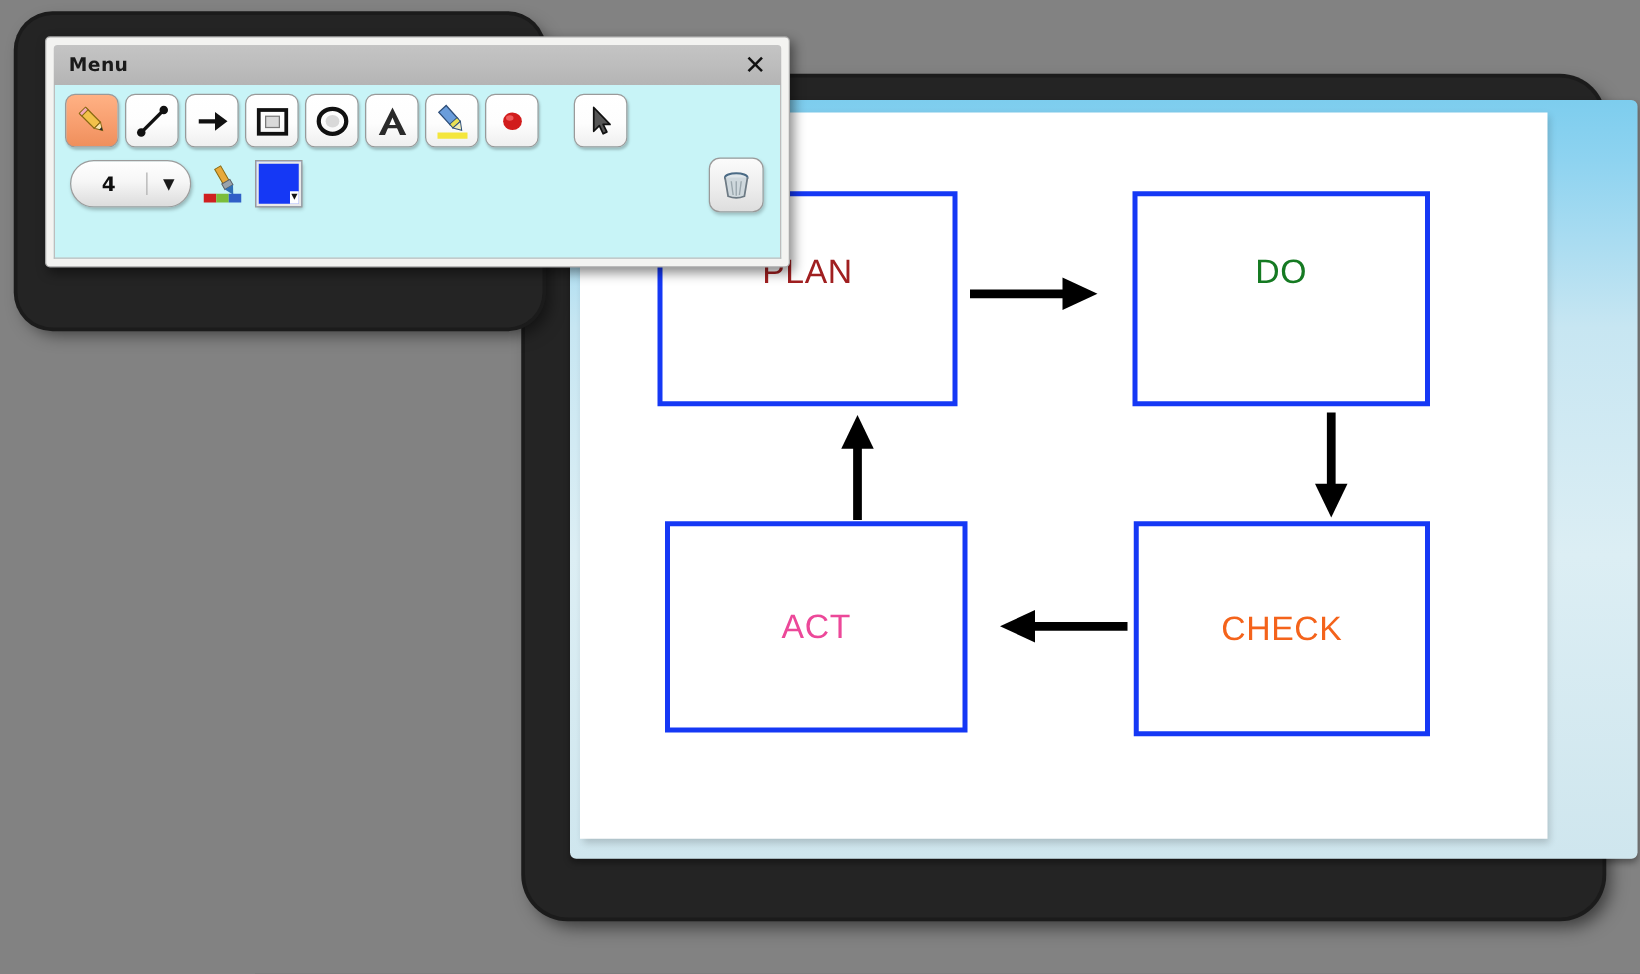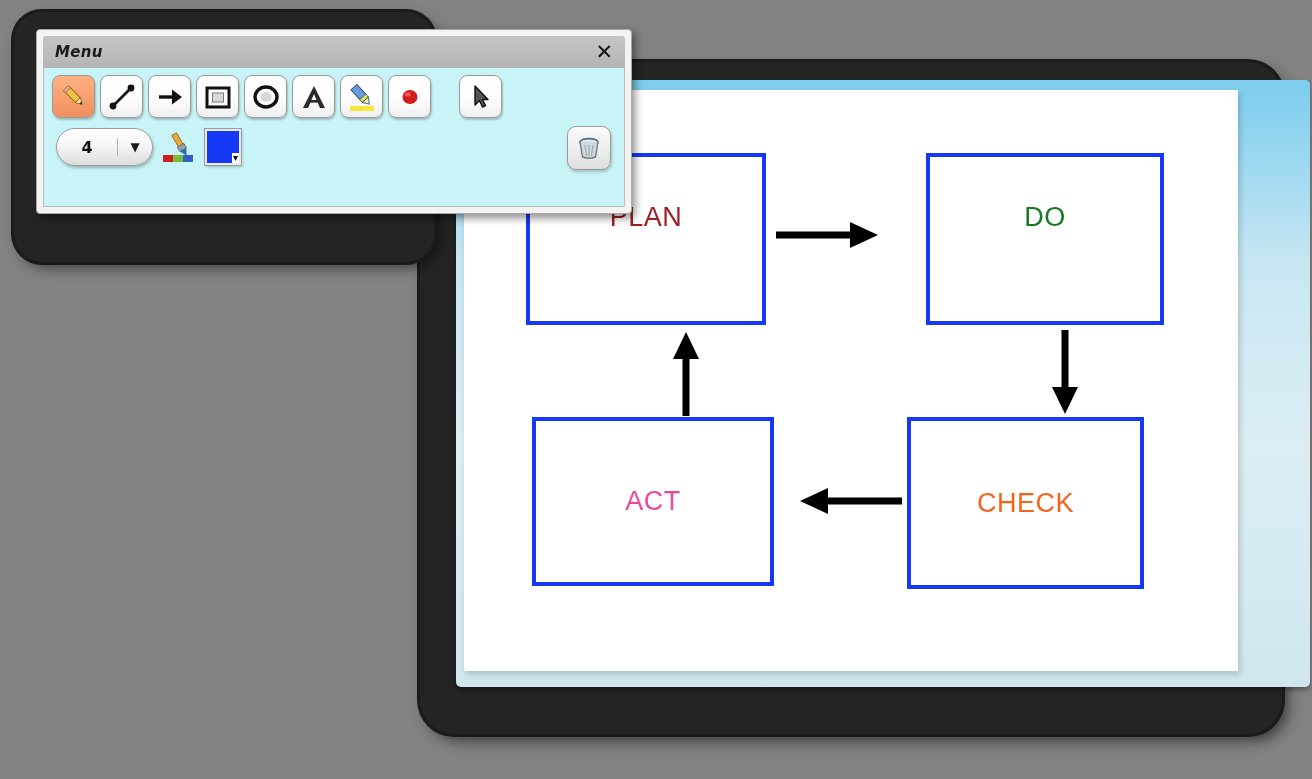--- a/index.html
+++ b/index.html
@@ -61,21 +61,21 @@
     box-sizing: border-box;
   }
   .pdca-label {
     font-family: "Liberation Sans", sans-serif;
     font-size: 27px;
     letter-spacing: 0.5px;
     line-height: 1;
     user-select: none;
   }
   #box-plan  { left: 62px;  top: 63px;  width: 240px; height: 172px; }
-  #box-do    { left: 462px; top: 63px;  width: 238px; height: 172px; }
+  #box-do    { left: 442px; top: 63px;  width: 238px; height: 172px; }
   #box-act   { left: 68px;  top: 327px; width: 242px; height: 169px; }
   #box-check { left: 443px; top: 327px; width: 237px; height: 172px; }
 
   .label-plan  { color: #a01f20; position: relative; top: -22px; }
   .label-do    { color: #157a22; position: relative; top: -22px; }
   .label-act   { color: #ec4899; }
   .label-check { color: #f4631b; }
 
   .arrow-svg { position: absolute; overflow: visible; }
   #arrow-plan-to-do    { left: 310px; top: 128px; }
@@ -110,21 +110,20 @@
   }
   #menu-titlebar {
     height: 32px;
     background: linear-gradient(180deg,#c4c4c4 0%, #bdbdbd 50%, #b4b4b4 100%);
     border-radius: 3px 3px 0 0;
     display: flex;
     align-items: center;
     justify-content: space-between;
     padding: 0 10px 0 12px;
     box-sizing: border-box;
-    font-style: italic;
   }
   #menu-title {
     font-family: "DejaVu Sans", sans-serif;
     font-weight: bold;
     font-size: 15px;
     color: #1a1a1a;
     letter-spacing: 0.3px;
   }
   #menu-close-btn {
     font-family: "DejaVu Sans", sans-serif;

